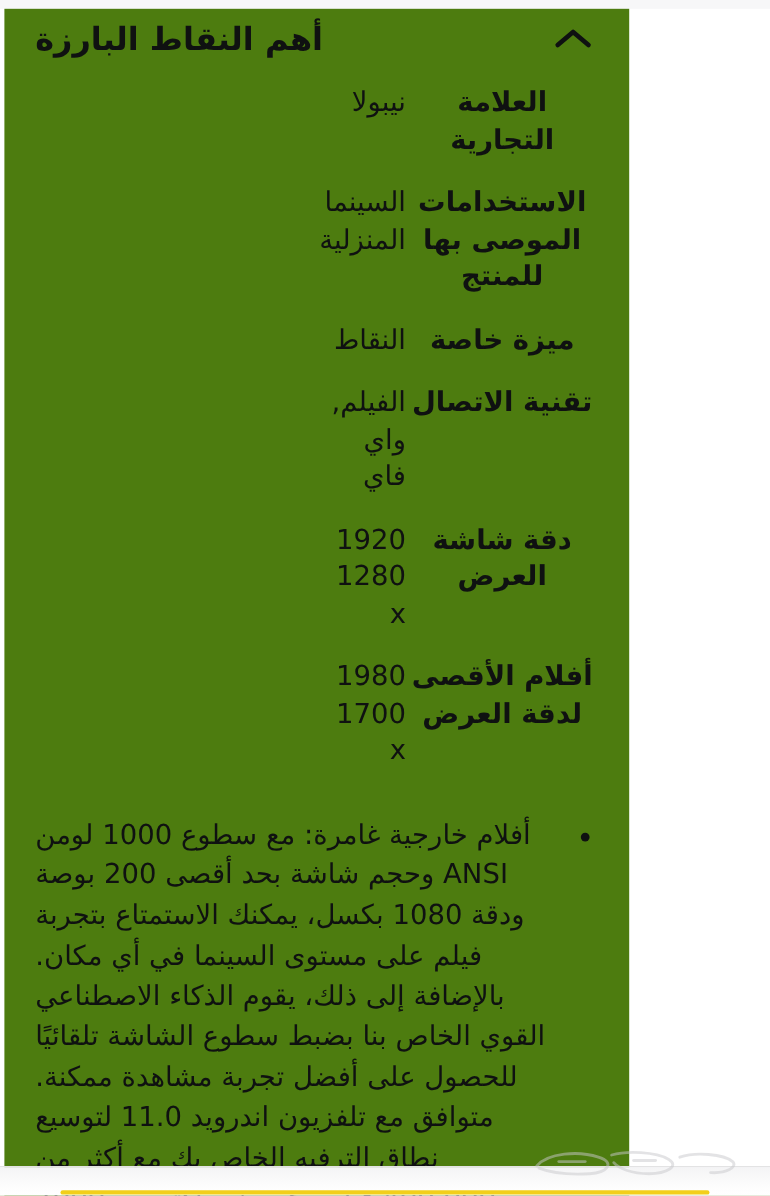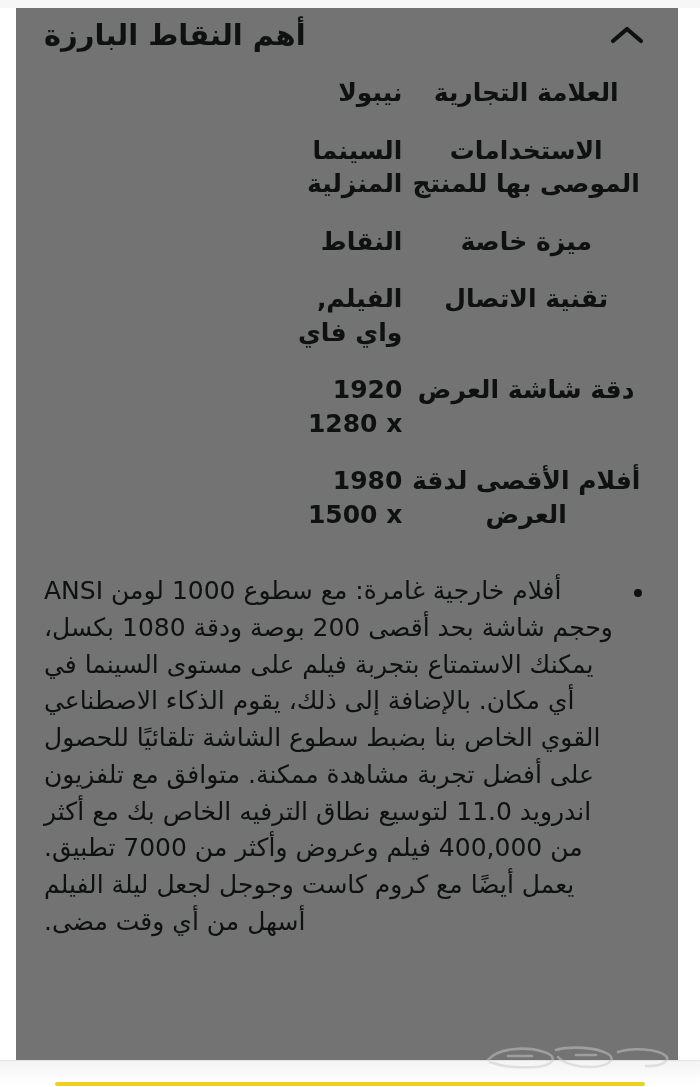--- a/index.html
+++ b/index.html
@@ -24,25 +24,25 @@
     position: absolute;
     top: 0; left: 0;
     width: 700px;
     height: 8px;
     background: #f7f7f8;
   }
 
   
   .page {
     position: absolute;
-    top: 8px; left: 16px;
-    width: 662px;
+    top: 8px; left: 4px;
+    width: 568px;
     height: 1079px;
     padding: 0 28px 0 28px;
-    background: #737373;
+    background: #4d7c0f;
   }
 
   
   .section-header {
     position: relative;
     height: 54px;
     display: flex;
     align-items: center;
     justify-content: space-between;
     flex-direction: row-reverse;
@@ -81,21 +81,21 @@
     font-weight: bold;
     line-height: 1.34;
     color: #0f1111;
     padding: 0 0 24px 0;
     width: 282px;
     white-space: normal;
   }
   .spec-value {
     text-align: right;
     font-size: 25px;
-    font-weight: bold;
+    font-weight: normal;
     line-height: 1.34;
     color: #0f1111;
     padding: 0 0 24px 0;
     width: 362px;
     padding-left: 253px;
   }
   .spec-value .ltr-num {
     unicode-bidi: plaintext;
     direction: rtl;
   }
@@ -211,21 +211,21 @@
       </tr>
       <tr>
         <td class="spec-label">دقة شاشة العرض</td>
         <td class="spec-value">
           <span class="ltr-num">1920 1280 x</span>
         </td>
       </tr>
       <tr>
         <td class="spec-label">أفلام الأقصى لدقة العرض</td>
         <td class="spec-value">
-          <span class="ltr-num">1980 1500 x</span>
+          <span class="ltr-num">1980 1700 x</span>
         </td>
       </tr>
     </tbody>
   </table>
 
   <ul class="highlights-list">
     <li class="highlight-item">أفلام خارجية غامرة: مع سطوع 1000 لومن ANSI وحجم شاشة بحد أقصى 200 بوصة ودقة 1080 بكسل، يمكنك الاستمتاع بتجربة فيلم على مستوى السينما في أي مكان. بالإضافة إلى ذلك، يقوم الذكاء الاصطناعي القوي الخاص بنا بضبط سطوع الشاشة تلقائيًا للحصول على أفضل تجربة مشاهدة ممكنة. متوافق مع تلفزيون اندرويد 11.0 لتوسيع نطاق الترفيه الخاص بك مع أكثر من 400,000 فيلم وعروض وأكثر من 7000 تطبيق. يعمل أيضًا مع كروم كاست وجوجل لجعل ليلة الفيلم أسهل من أي وقت مضى.</li>
   </ul>
 
 </div>

